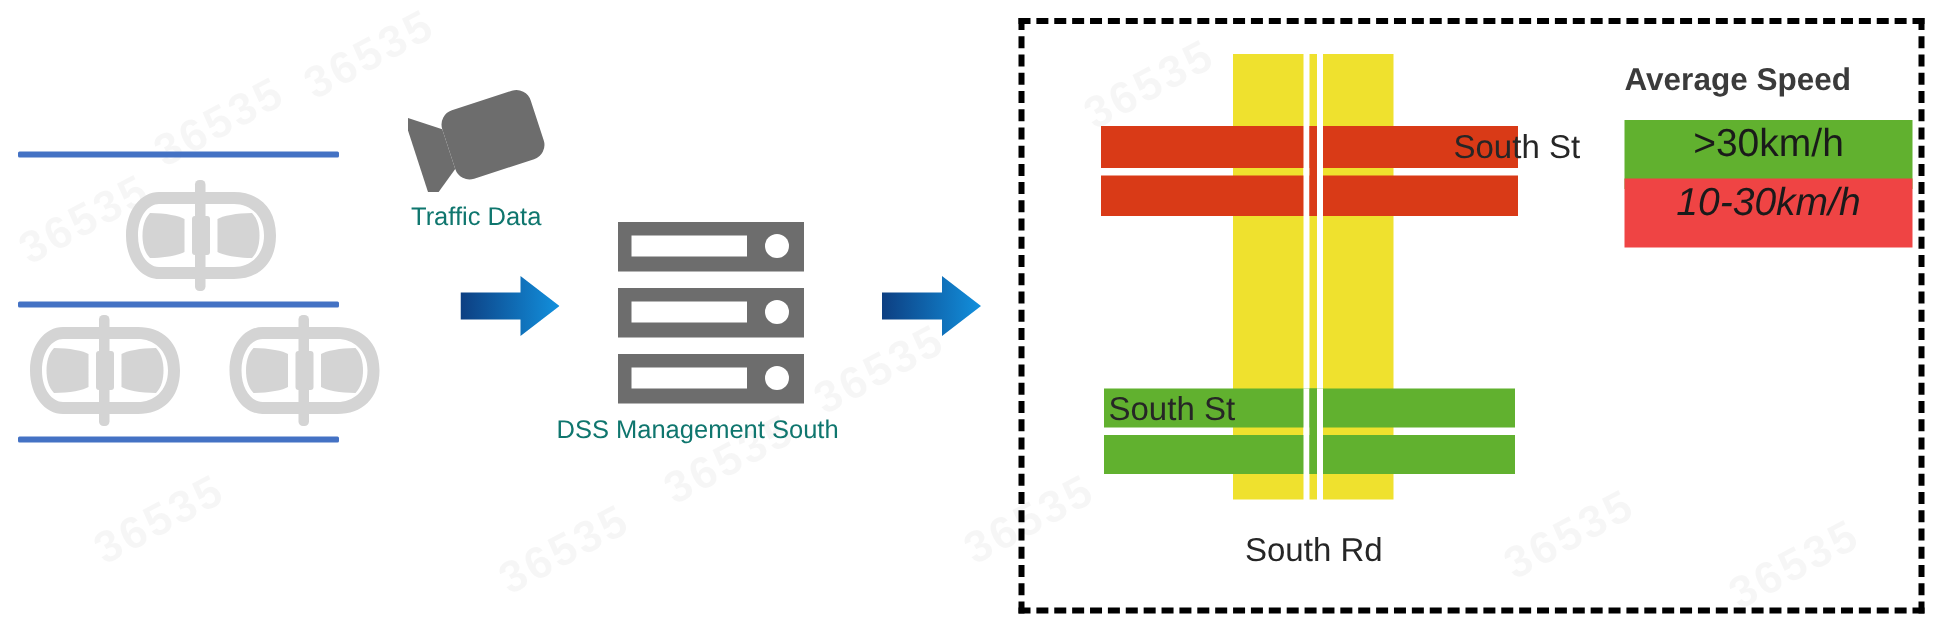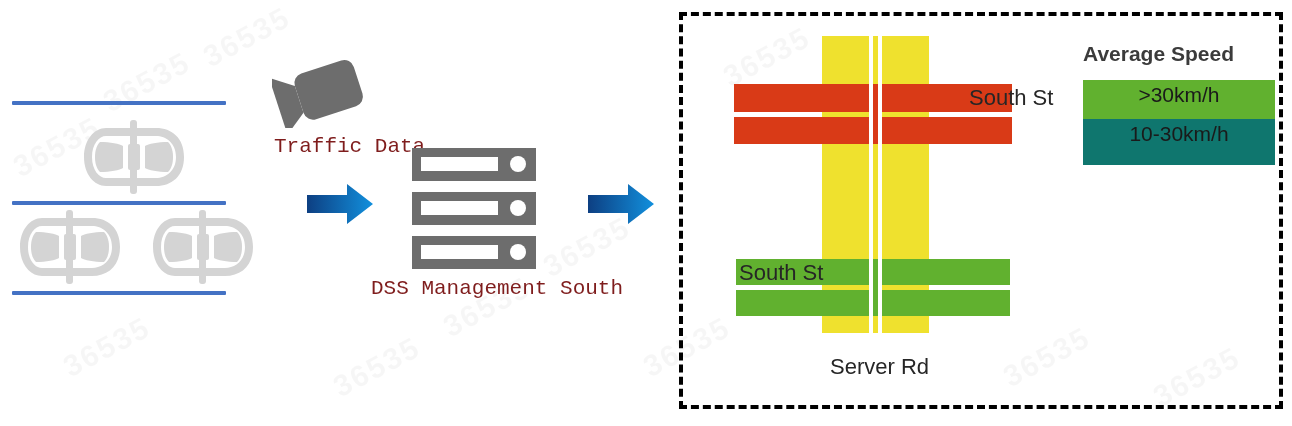--- a/index.html
+++ b/index.html
@@ -40,23 +40,23 @@
   .car {
     position: absolute;
   }
 
   
   .camera-wrap { position: absolute; }
 
   
   .caption {
     position: absolute;
-    color: #7f1d1d;
-    font-family: Liberation Mono, monospace;
-    font-size: 21px;
+    color: #0f766e;
+    font-family: Liberation Sans, sans-serif;
+    font-size: 17px;
     white-space: nowrap;
   }
 
   
   .arrow { position: absolute; }
 
   
   .server-stack { position: absolute; }
   .server-unit {
     position: relative;
@@ -120,21 +120,21 @@
     white-space: nowrap;
   }
   .legend-row {
     position: absolute;
     left: 0;
     width: 192px;
     height: 46px;
     line-height: 30px;
     text-align: center;
     font-family: "Liberation Sans", sans-serif;
-    font-size: 21px;
+    font-size: 26px;
     color: #1a1a1a;
   }
 </style>
 </head>
 <body>
 
 <div id="canvas">
 
   <div class="wm" style="left:10px; top:130px;">36535</div>
   <div class="wm" style="left:100px; top:65px;">36535</div>
@@ -259,21 +259,21 @@
   <div class="road-seg" style="left:869px; top:84px; width:4px; height:60px; background:#ffffff;"></div>
   <div class="road-seg" style="left:878px; top:84px; width:4px; height:60px; background:#ffffff;"></div>
   <div class="road-seg" style="left:873px; top:84px; width:5px; height:60px; background:#d93a17;"></div>
 
   <div class="road-seg" style="left:869px; top:259px; width:4px; height:57px; background:#ffffff;"></div>
   <div class="road-seg" style="left:878px; top:259px; width:4px; height:57px; background:#ffffff;"></div>
   <div class="road-seg" style="left:873px; top:259px; width:5px; height:57px; background:#61b12f;"></div>
 
   <div class="street-label" style="left:969px; top:85px;">South St</div>
   <div class="street-label" style="left:739px; top:260px;">South St</div>
-  <div class="street-label" style="left:830px; top:354px;">Server Rd</div>
+  <div class="street-label" style="left:830px; top:354px;">South Rd</div>
 
   <div class="legend" style="left:1083px; top:42px; width:192px; height:140px;">
     <div class="legend-title">Average Speed</div>
     <div class="legend-row" style="top:38px; background:#61b12f;">&gt;30km/h</div>
-    <div class="legend-row" style="top:77px; background:#0f766e;">10-30km/h</div>
+    <div class="legend-row" style="top:77px; background:#ef4444;font-style:italic;">10-30km/h</div>
   </div>
 
 </div>
 
 </body></html>

